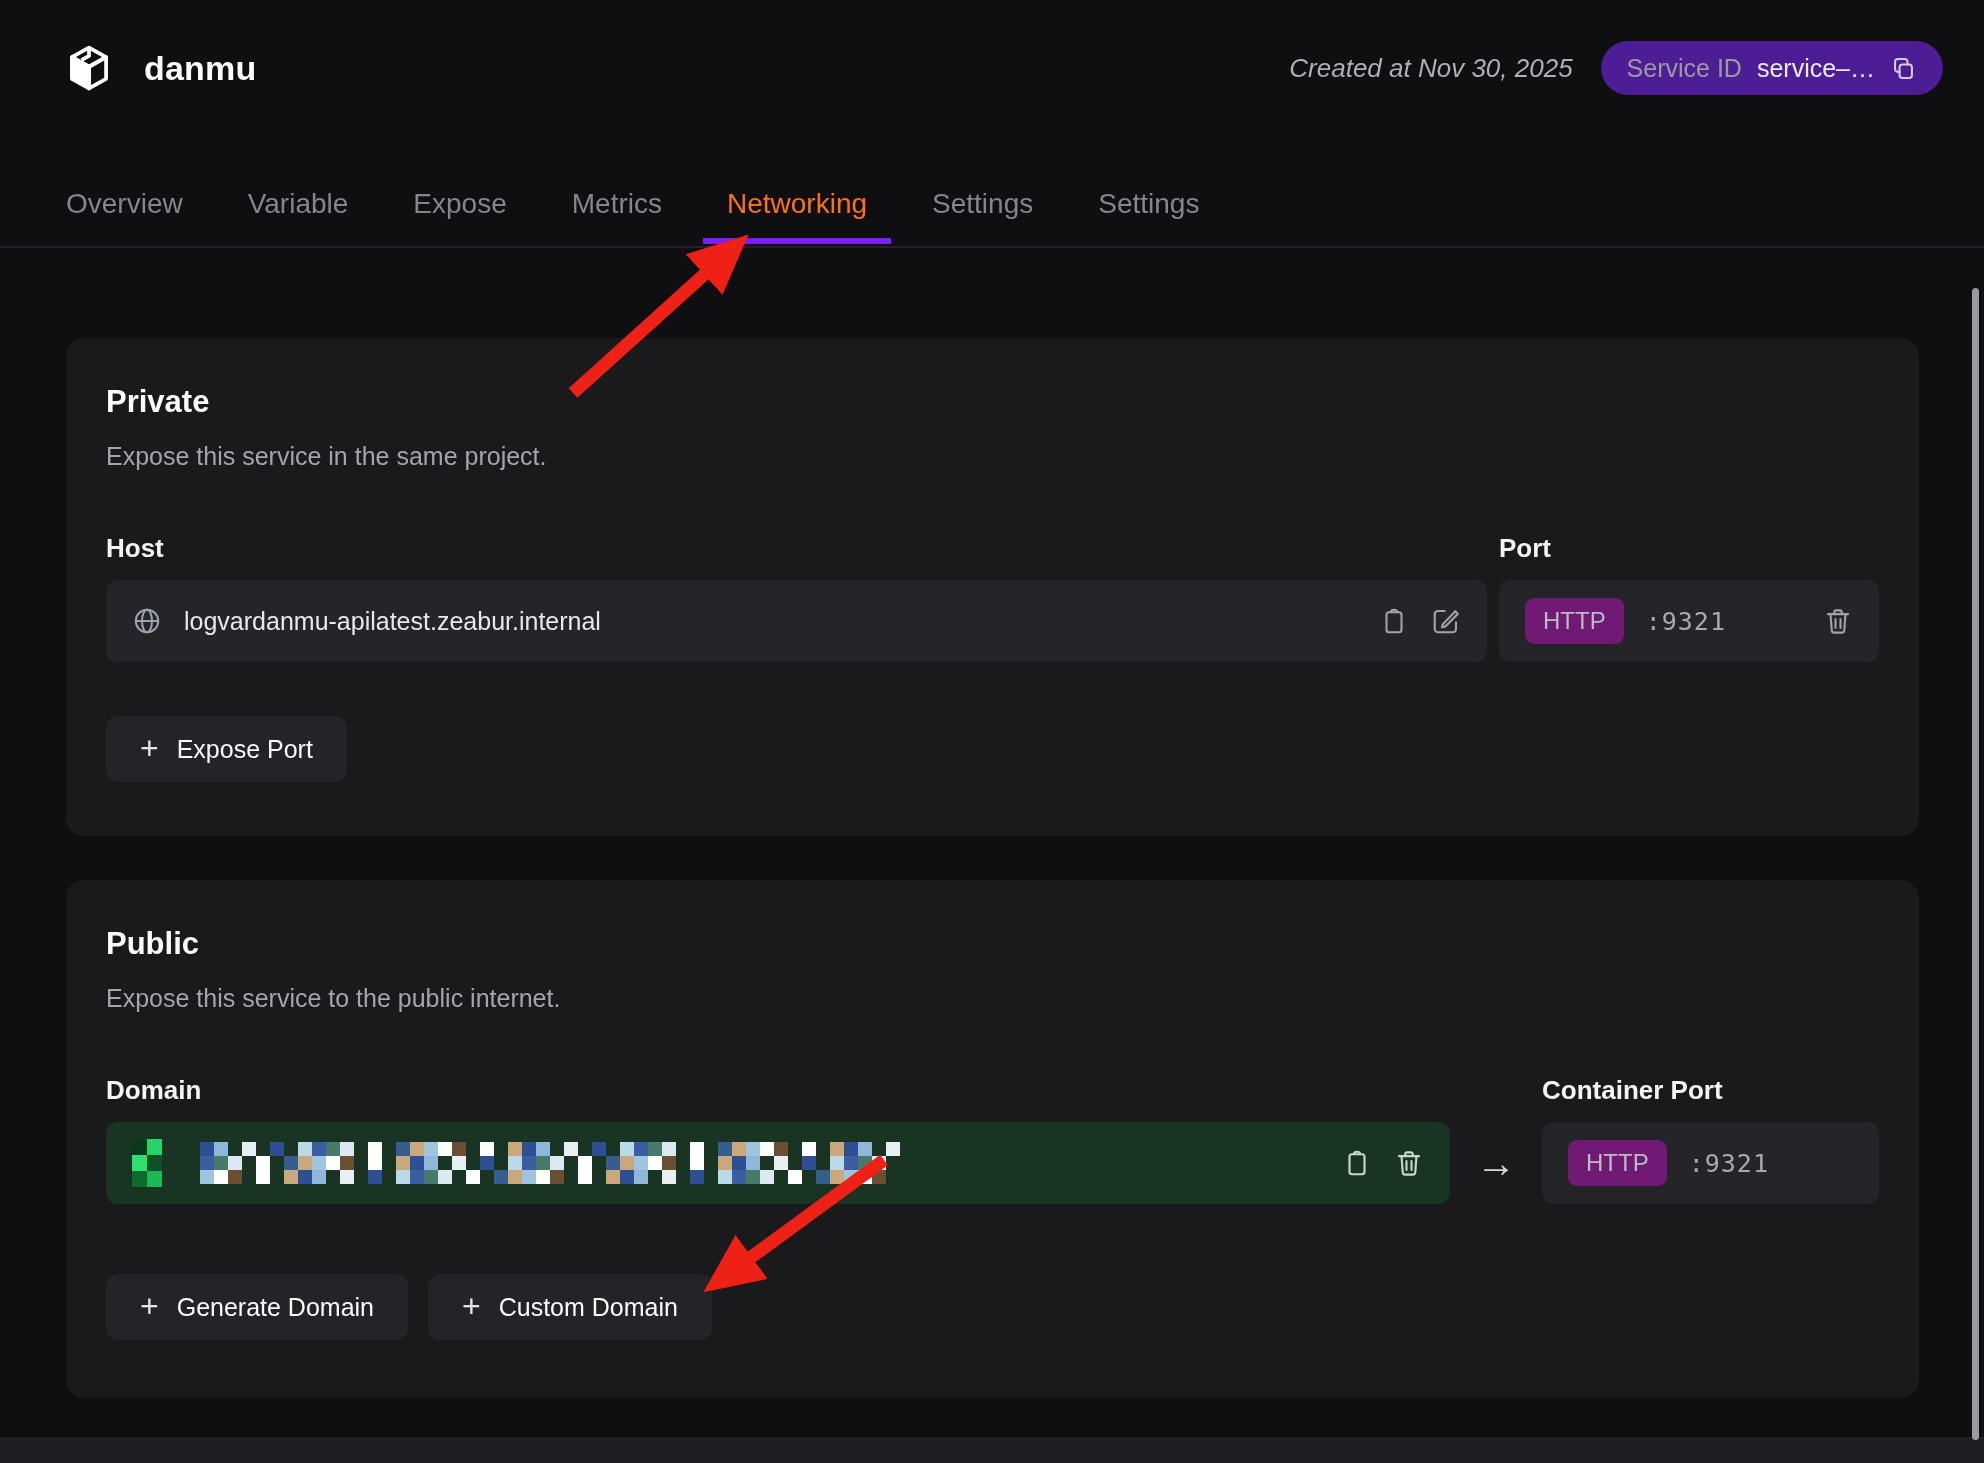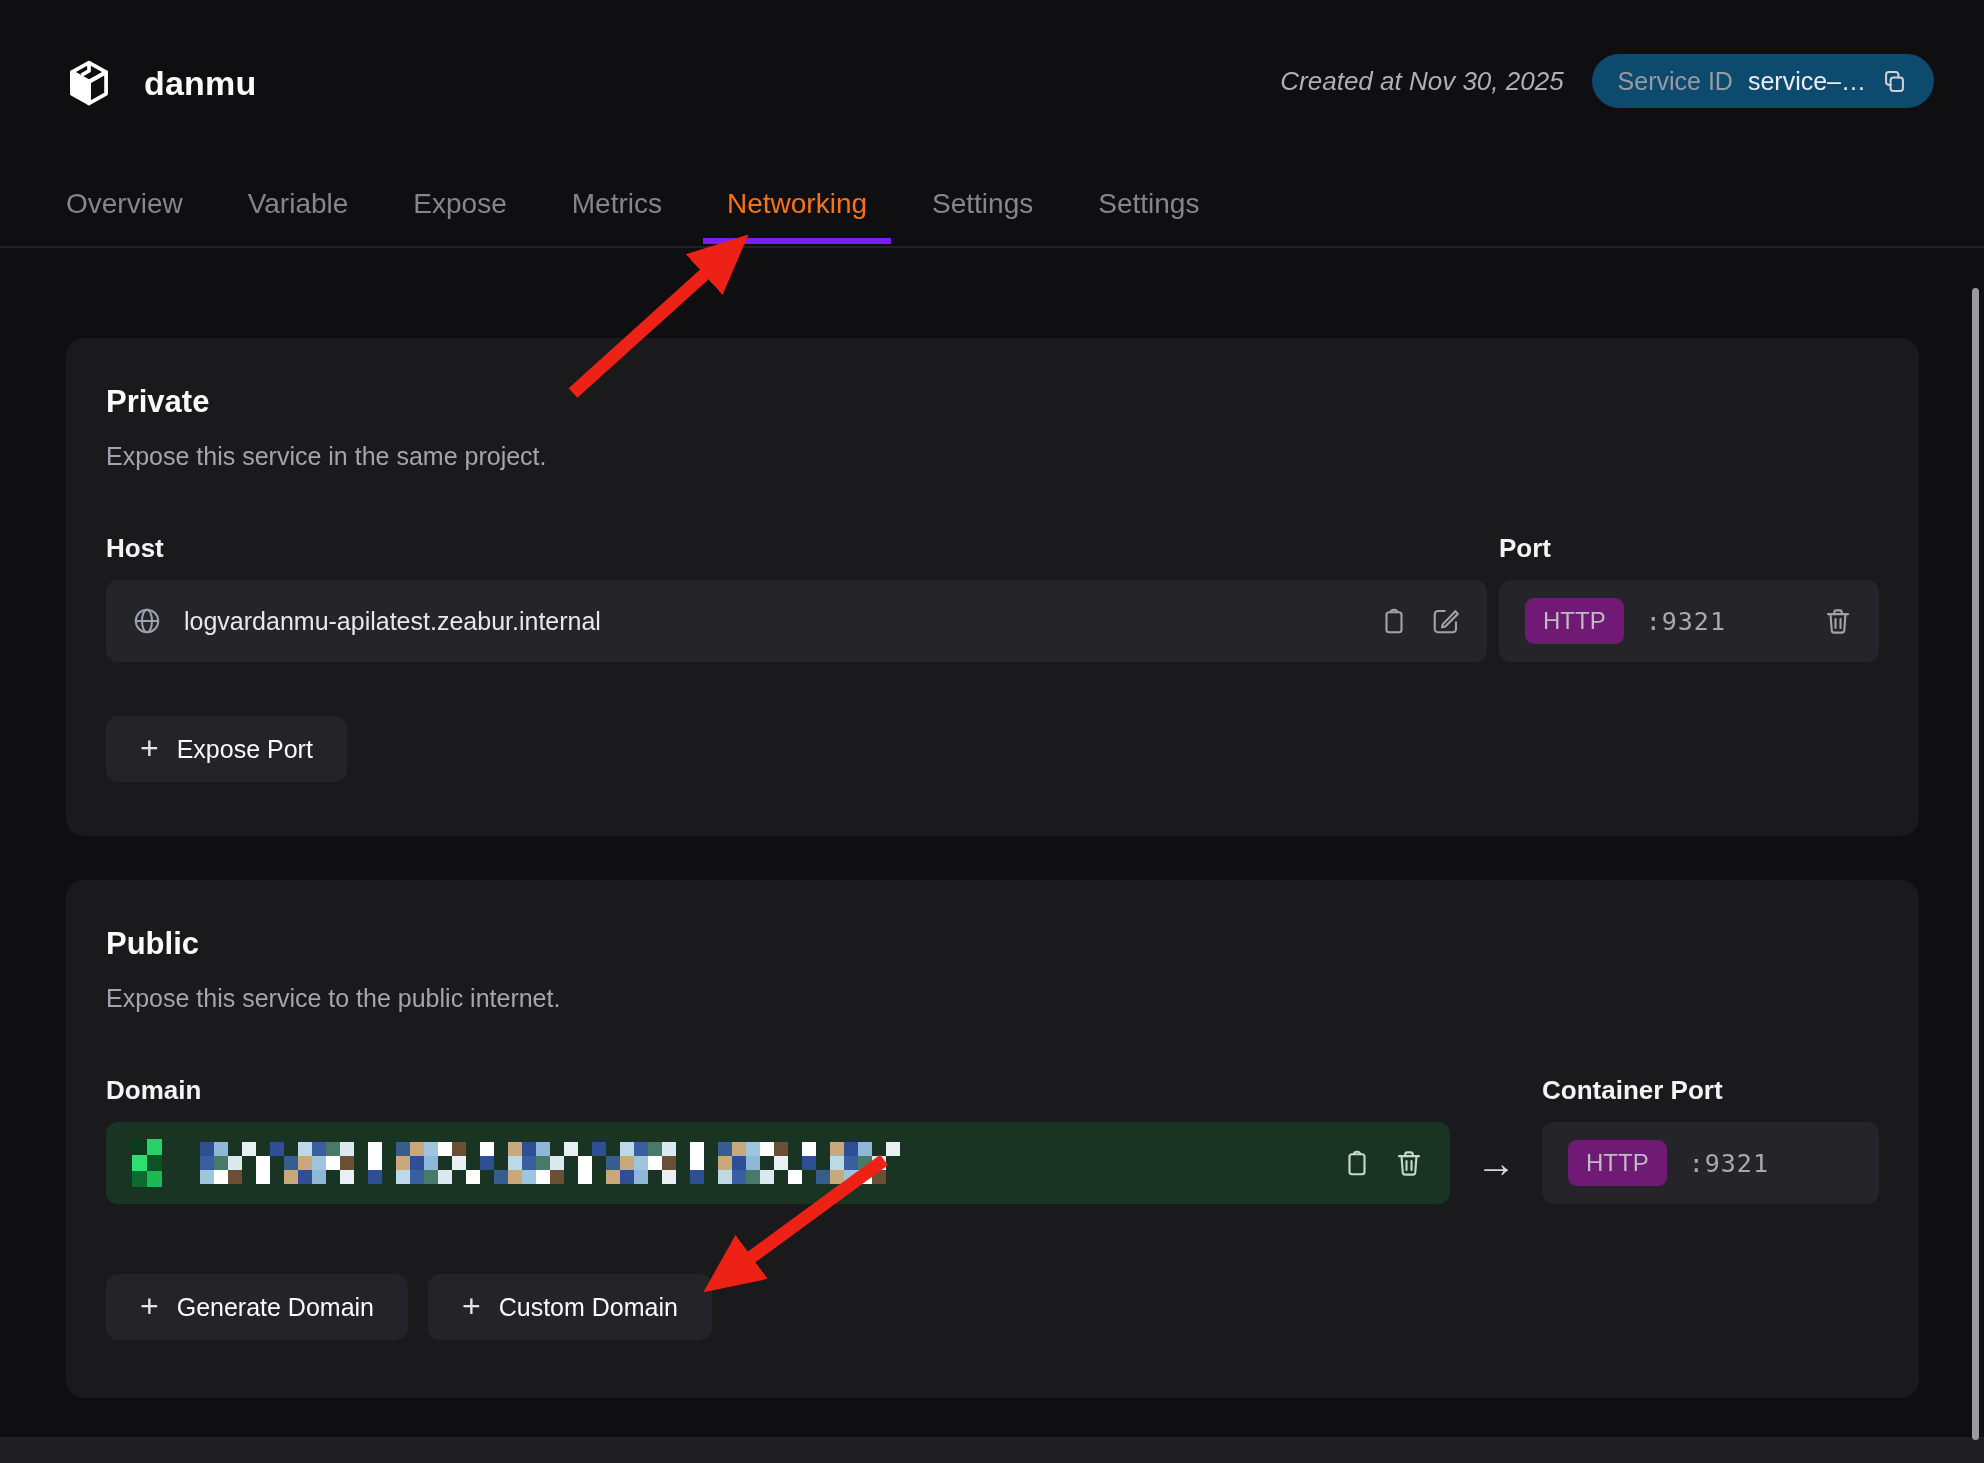--- a/index.html
+++ b/index.html
@@ -1,27 +1,27 @@
 <!DOCTYPE html>
 <html><head>
 <meta charset="utf-8">
 <style>
   html,body{margin:0;padding:0;background:#0f0f12;}
   .page{position:relative;width:1984px;height:1463px;background:#0f0f12;overflow:hidden;
         font-family:"Liberation Sans",sans-serif;-webkit-font-smoothing:antialiased;}
 
   
-  .header{position:absolute;top:28px;left:64px;right:50px;height:80px;
-          display:flex;align-items:flex-end;justify-content:space-between;}
+  .header{position:absolute;top:28px;left:64px;right:41px;height:80px;
+          display:flex;align-items:center;justify-content:space-between;}
   .header-left{display:flex;align-items:center;gap:30px;}
   .cube{width:50px;height:50px;color:#ffffff;}
   .svc-title{font-size:34px;font-weight:700;color:#fafafa;letter-spacing:.2px;}
   .header-right{display:flex;align-items:center;gap:28px;}
   .created{font-size:26px;color:#aeaeb6;font-style:italic;}
-  .id-pill{height:54px;background:#0c4a6e;border-radius:27px;display:flex;align-items:center;
+  .id-pill{height:54px;background:#4c1d95;border-radius:27px;display:flex;align-items:center;
            gap:15px;padding:0 26px;}
   .id-label{font-size:25px;color:#9a9aa2;}
   .id-value{font-size:25px;color:#ececf0;font-weight:400;}
   .icon{display:inline-flex;align-items:center;justify-content:center;}
   .icon svg{display:block;}
 
   
   .tabs{position:absolute;top:188px;left:42px;display:flex;gap:17px;z-index:2;}
   .tab{padding:0 24px 18px;font-size:28px;color:#85858d;border-bottom:6px solid transparent;
        cursor:default;white-space:nowrap;}

